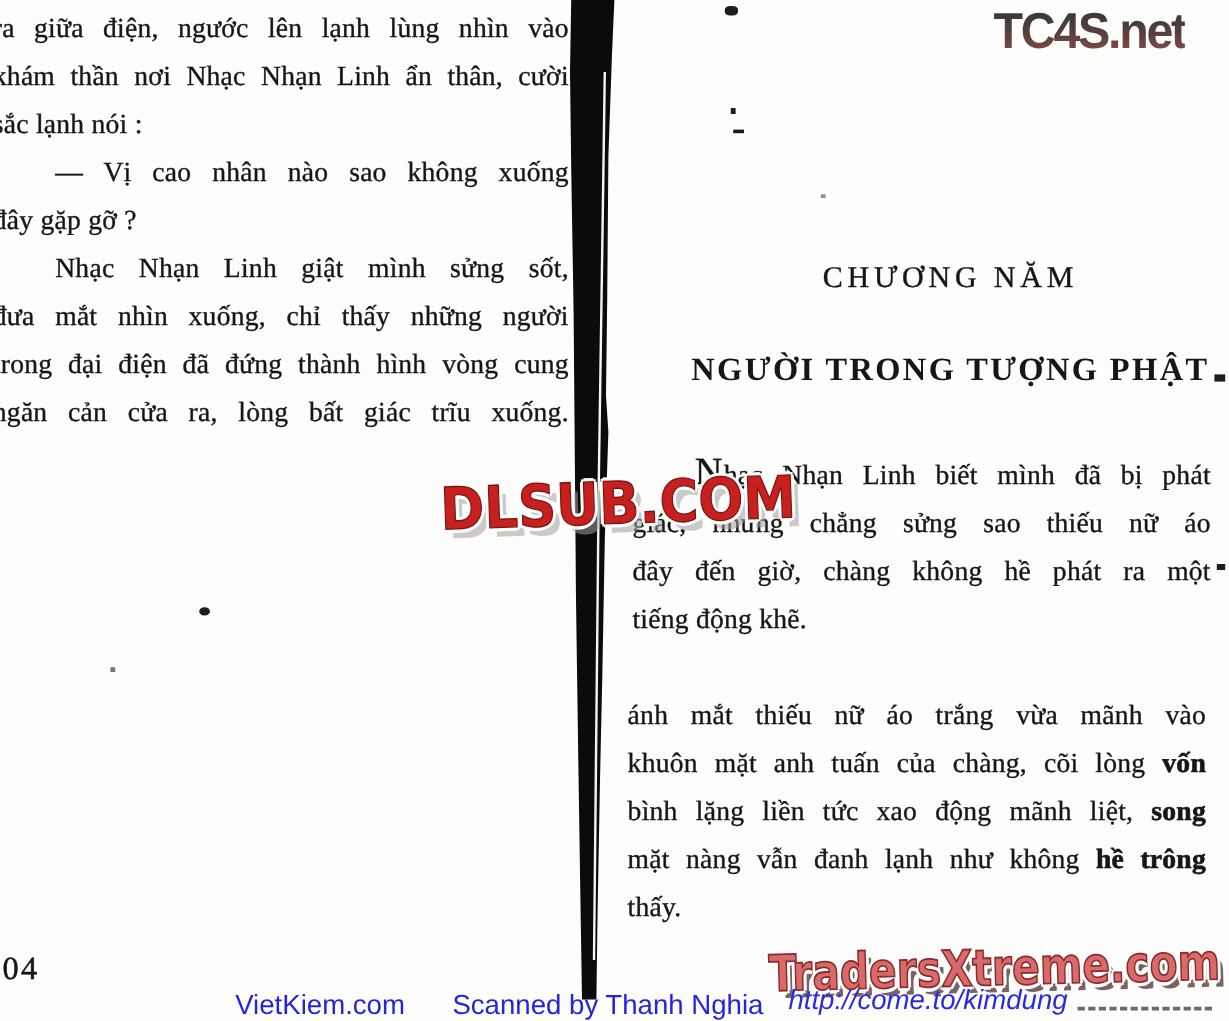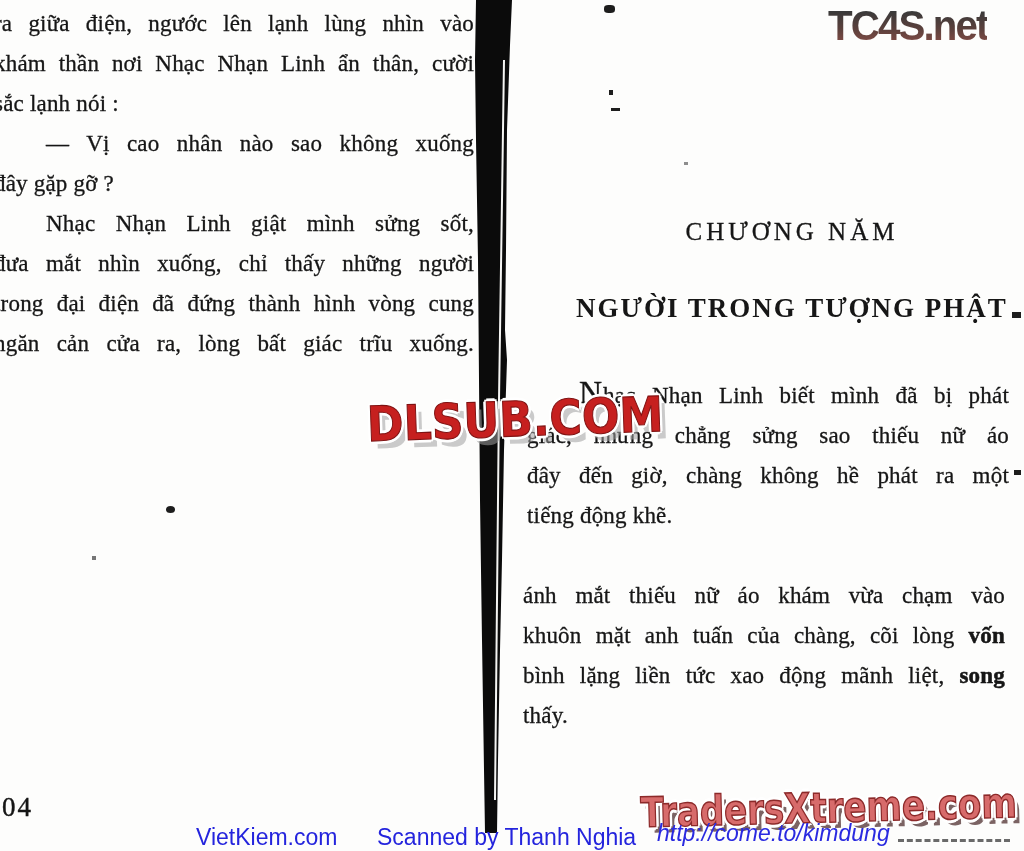--- a/index.html
+++ b/index.html
@@ -112,23 +112,24 @@
   <div class="chapter-label">CHƯƠNG NĂM</div>
   <div class="chapter-title">NGƯỜI TRONG TƯỢNG PHẬT</div>
 
   <div id="right-para1" class="text-block">
       <div class="tline j ind"><span class="dropcap">N</span>hạc Nhạn Linh biết mình đã bị phát</div>
       <div class="tline j">giác, nhưng chẳng sửng sao thiếu nữ áo</div>
       <div class="tline j">đây đến giờ, chàng không hề phát ra một</div>
       <div class="tline">tiếng động khẽ.</div>
     </div>
   <div id="right-para2" class="text-block">
-      <div class="tline j">ánh mắt thiếu nữ áo khám vừa chạm vào</div>
+      <div class="tline j">ánh mắt thiếu nữ áo trắng vừa mãnh vào</div>
       <div class="tline j">khuôn mặt anh tuấn của chàng, cõi lòng <b>vốn</b></div>
       <div class="tline j">bình lặng liền tức xao động mãnh liệt, <b>song</b></div>
+      <div class="tline j">mặt nàng vẫn đanh lạnh như không <b>hề trông</b></div>
       <div class="tline">thấy.</div>
     </div>
 
   <span class="speck" style="left:604px;top:5px;width:11px;height:8px;border-radius:40%;"></span>
   <span class="speck" style="left:609px;top:90px;width:4px;height:5px;"></span>
   <span class="speck" style="left:611px;top:108px;width:9px;height:3px;"></span>
   <span class="speck" style="left:166px;top:506px;width:9px;height:7px;border-radius:50%;"></span>
   <span class="speck" style="left:1012px;top:312px;width:9px;height:6px;"></span>
   <span class="speck" style="left:1014px;top:470px;width:7px;height:5px;"></span>
   <span class="speck" style="left:92px;top:556px;width:4px;height:4px;opacity:.6;"></span>

